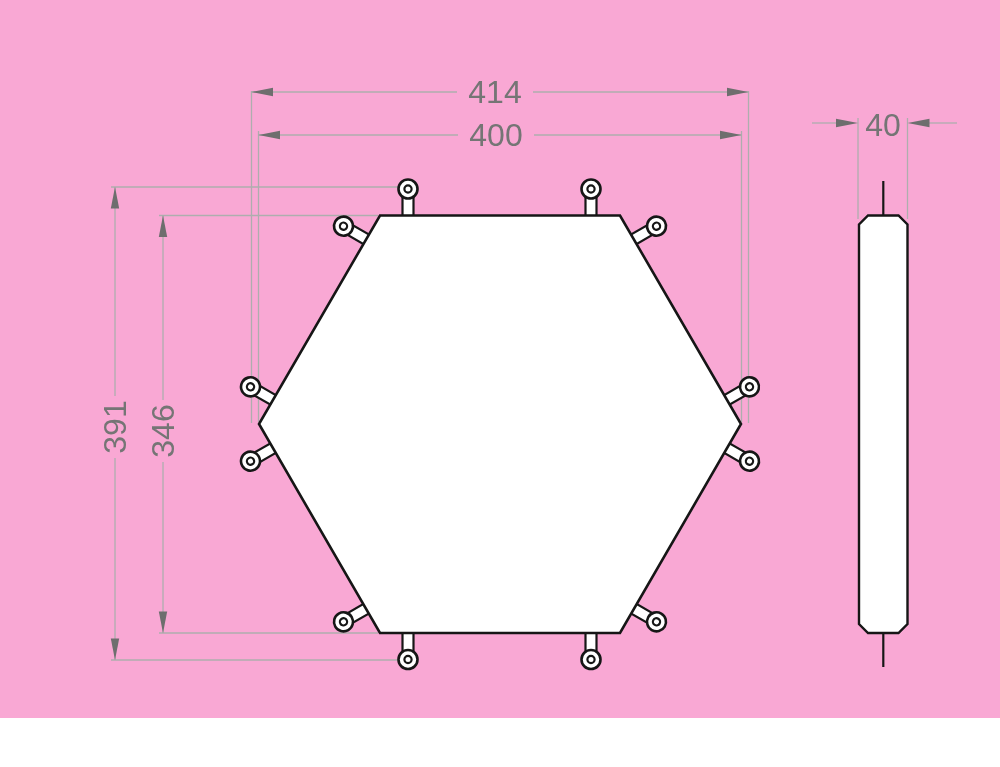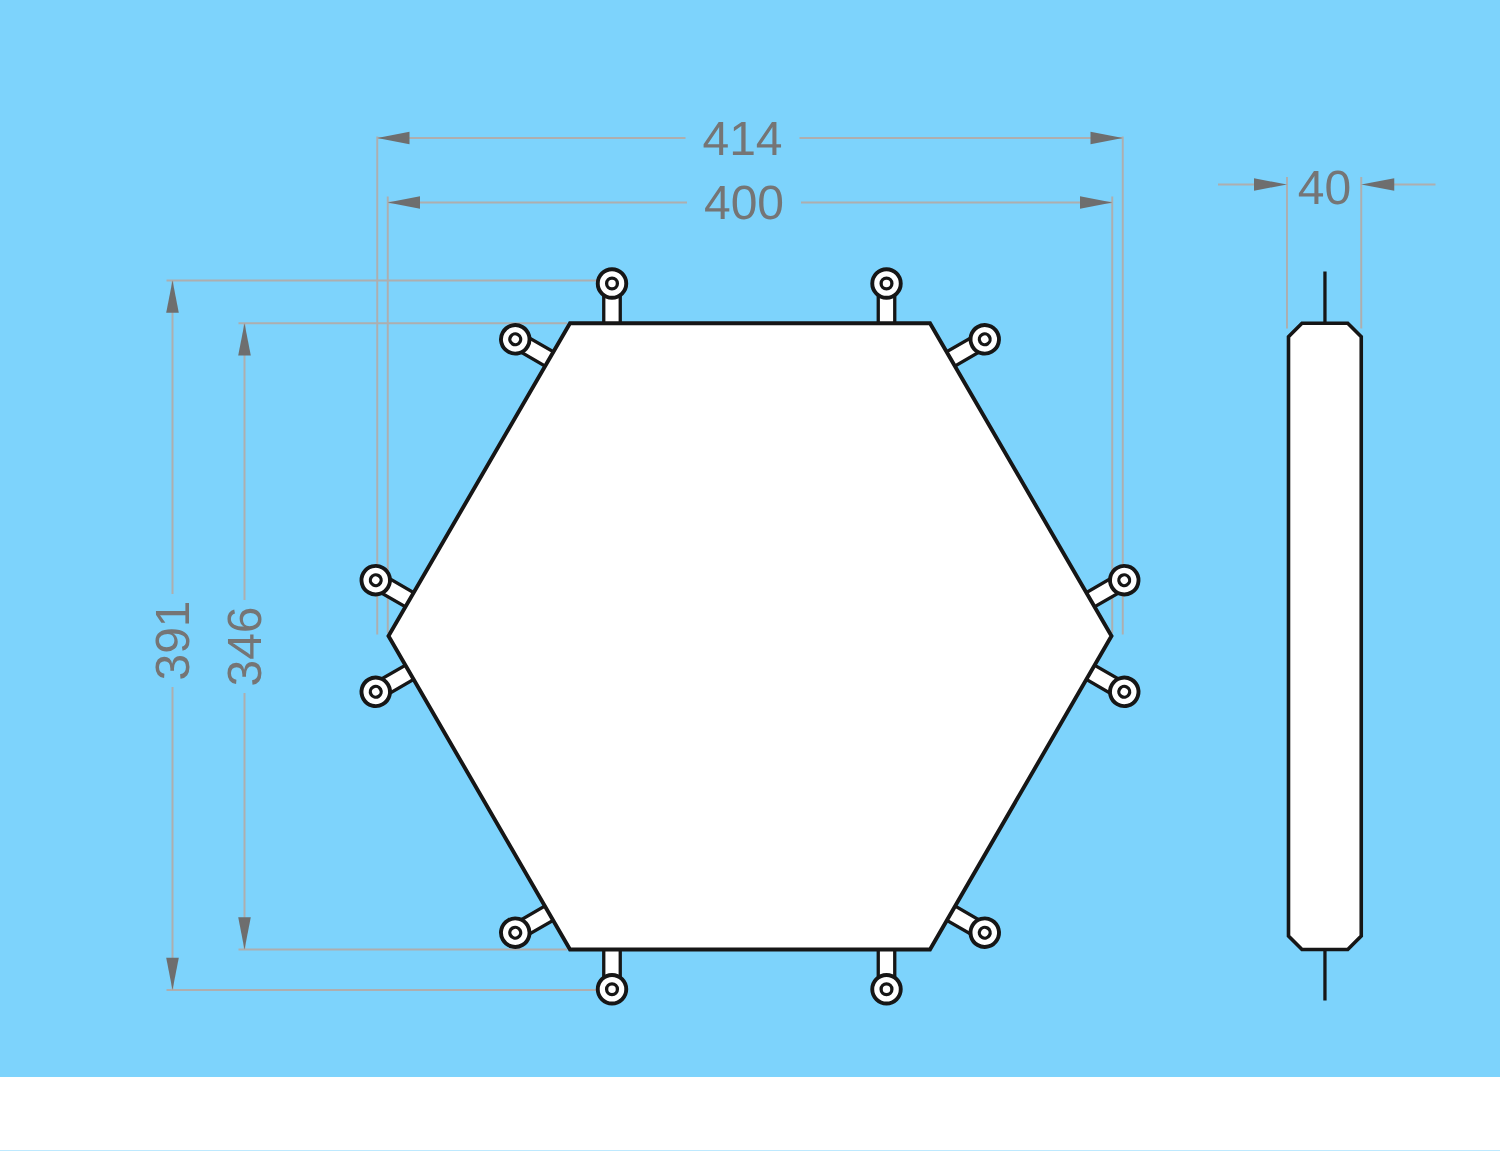--- a/index.html
+++ b/index.html
@@ -3,21 +3,21 @@
 <meta charset="utf-8">
 <style>
   html, body {
     margin: 0;
     padding: 0;
     background: #ffffff;
   }
   .drawing-wrap {
     width: 1000px;
     height: 718px;
-    background: #7dd3fc;
+    background: #f9a8d4;
     position: relative;
   }
   svg {
     display: block;
   }
   .dim-text {
     font-family: "Liberation Sans", "DejaVu Sans", sans-serif;
     font-size: 32px;
     fill: #757575;
   }

